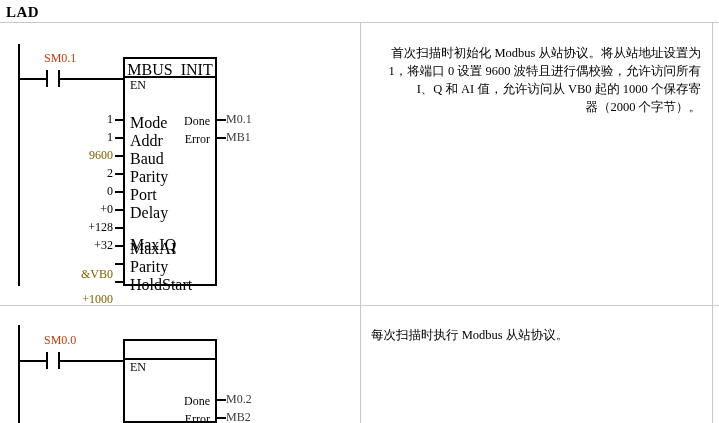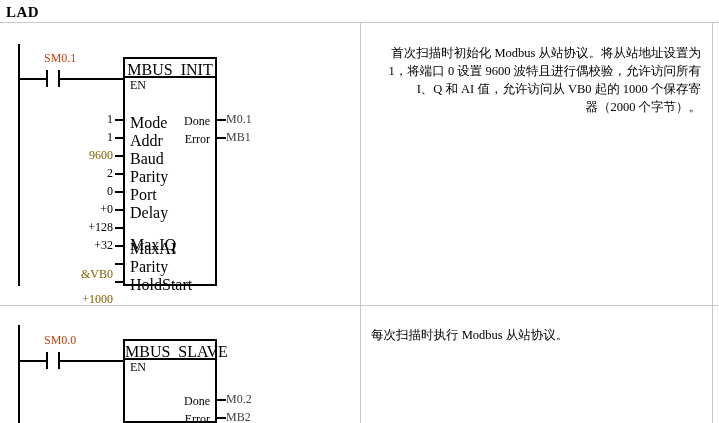--- a/index.html
+++ b/index.html
@@ -245,21 +245,20 @@
 
     <div class="contact" style="left:46px; top:352px; width:14px; height:17px;">
       <div class="bar left"></div>
       <div class="bar right"></div>
     </div>
     <div class="contact-label" style="left:44px; top:333px;">SM0.0</div>
 
     <div class="wire" style="left:60px; top:360px; width:63px;"></div>
 
     <div class="fb" style="left:123px; top:339px; width:94px; height:84px;">
-      <div class="fb-title">MBUS_SLAVE</div>
       <div class="fb-hdr-line" style="top:17px;"></div>
       <div class="fb-en" style="top:19px;">EN</div>
 
       <div class="out-name" style="top:53px;">Done</div>
       <div class="out-name" style="top:71px;">Error</div>
     </div>
 
     <div class="pin" style="left:217px; top:399px; width:9px;"></div>
     <div class="pin" style="left:217px; top:417px; width:9px;"></div>
     <div class="out-val" style="left:226px; top:392px;">M0.2</div>

